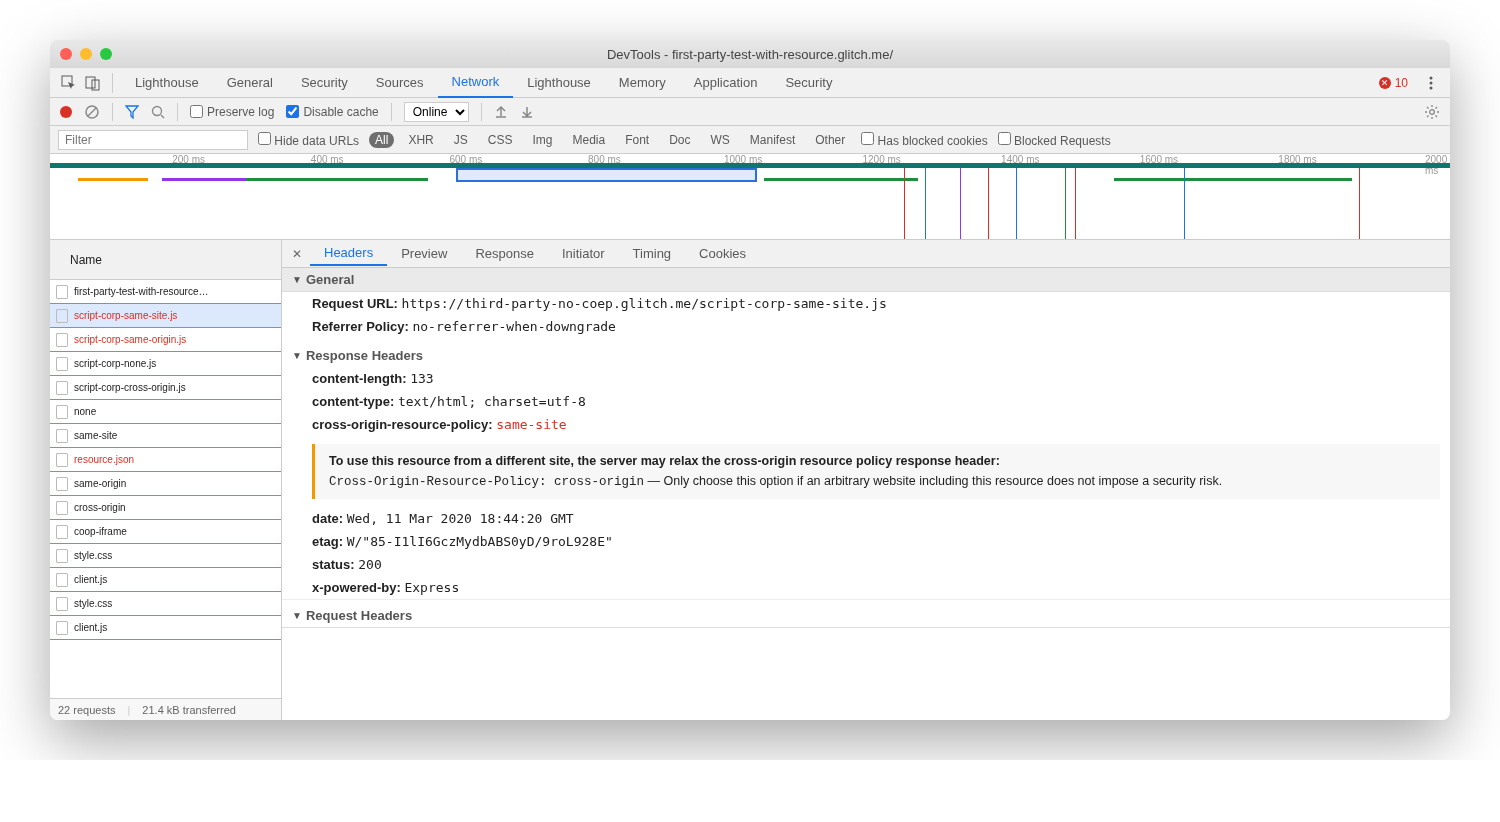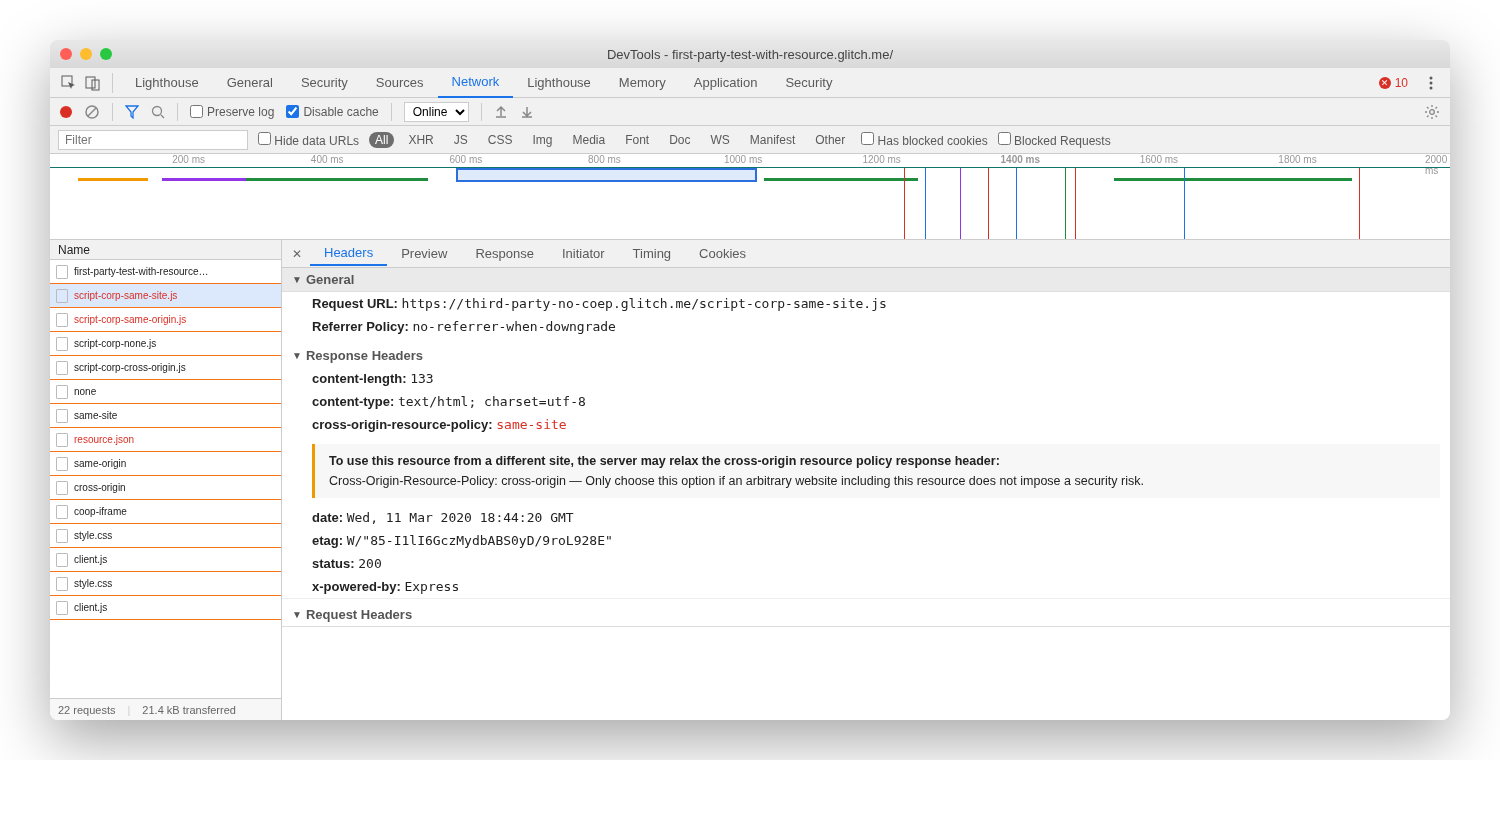--- a/index.html
+++ b/index.html
@@ -20,47 +20,47 @@
 .toolbar { height: 28px; background: #f1f1f1; border-bottom: 1px solid #ccc; display: flex; align-items: center; padding: 0 10px; gap: 12px; color: #5a5a5a; }
 .toolbar .rec { width: 12px; height: 12px; border-radius: 50%; background: #d93025; }
 .toolbar .sep { width: 1px; height: 18px; background: #ccc; }
 .toolbar label { display: flex; align-items: center; gap: 4px; font-size: 12px; }
 .toolbar select { font-size: 12px; border: 1px solid #ccc; background: #fff; padding: 1px 4px; }
 .filterbar { height: 28px; background: #f1f1f1; border-bottom: 1px solid #ccc; display: flex; align-items: center; padding: 0 8px; gap: 10px; font-size: 12px; color: #5a5a5a; }
 .filterbar input[type=text] { width: 190px; padding: 2px 6px; border: 1px solid #ccc; background: #fff; font-size: 12px; }
 .filterbar .chip { padding: 1px 6px; border-radius: 8px; cursor: pointer; }
 .filterbar .chip.active { background: #6e6e6e; color: #fff; }
 .timeline { height: 86px; background: #fff; border-bottom: 1px solid #ccc; position: relative; }
-.timeline .ticks { position: absolute; top: 0; left: 0; right: 0; height: 14px; border-bottom: 1px solid #0f766e; }
+.timeline .ticks { position: absolute; top: 0; left: 0; right: 0; height: 14px; border-bottom: 5px solid #0f766e; }
 .timeline .tick { position: absolute; top: 0; font-size: 10px; color: #999; transform: translateX(-50%); }
 .timeline .bars { position: absolute; top: 20px; left: 0; right: 0; height: 10px; }
 .timeline .seg { position: absolute; height: 3px; top: 4px; }
 .timeline .sel { position: absolute; top: 14px; height: 14px; border: 2px solid #2b6fde; background: rgba(43,111,222,0.15); }
 .timeline .vline { position: absolute; top: 14px; bottom: 0; width: 1px; }
 .main { flex: 1; display: flex; background: #fff; overflow: hidden; }
 .reqlist { width: 232px; border-right: 1px solid #ccc; display: flex; flex-direction: column; }
-.reqlist .hdr { height: 20px; display: flex; align-items: center; padding: 0 8px; font-size: 12px; background: #f1f1f1; border-bottom: 1px solid #ccc; }
+.reqlist .hdr { height: 40px; display: flex; align-items: center; padding: 0 20px; font-size: 12px; background: #f1f1f1; border-bottom: 1px solid #ccc; }
 .reqlist .items { flex: 1; overflow: auto; }
 .reqlist .item { height: 24px; display: flex; align-items: center; padding: 0 6px; gap: 6px; font-size: 10px; border-bottom: 1px solid #f97316; cursor: pointer; white-space: nowrap; overflow: hidden; text-overflow: ellipsis; }
 .reqlist .item.selected { background: #dce8fb; }
 .reqlist .item.error { color: #d93025; }
 .reqlist .item .fic { width: 12px; height: 14px; border: 1px solid #bbb; border-radius: 1px; flex-shrink: 0; }
 .reqlist .ftr { height: 22px; border-top: 1px solid #ccc; display: flex; align-items: center; gap: 12px; padding: 0 8px; font-size: 11px; color: #666; background:#f7f7f7; }
 .detail { flex: 1; display: flex; flex-direction: column; overflow: hidden; }
 .dtabs { height: 28px; background: #f1f1f1; border-bottom: 1px solid #ccc; display: flex; align-items: center; padding: 0 4px; gap: 2px; }
 .dtabs .close { width: 22px; text-align: center; cursor: pointer; color: #666; }
 .dtabs .dt { padding: 0 14px; height: 24px; display: flex; align-items: center; color: #5a5a5a; cursor: pointer; font-size: 13px; }
 .dtabs .dt.active { color: #1a73e8; border-bottom: 2px solid #1a73e8; }
 .pane { flex: 1; overflow: auto; font-size: 13px; }
 .section-hdr { background: #eaeaea; padding: 4px 10px; font-weight: bold; color: #555; display: flex; align-items: center; gap: 4px; border-bottom: 1px solid #ddd; }
 .section-hdr .tri { font-size: 10px; }
 .kv { padding: 4px 10px 4px 30px; }
 .kv .k { font-weight: bold; }
 .kv .v { font-family: Menlo, monospace; }
-.mono { font-family: Liberation Sans, sans-serif; }
+.mono { font-family: Liberation Mono, monospace; }
 .warnbox { margin: 8px 10px 8px 30px; background: #f7f7f7; border-left: 3px solid #f29900; padding: 10px 14px; font-size: 12.5px; }
 .warnbox .b { font-weight: bold; }
 .red { color: #d93025; }
 svg { display: block; }
 input[type=checkbox] { accent-color: #1a73e8; }
 </style>
 </head>
 <body>
 
 <div class="window">
@@ -185,21 +185,21 @@
   </div>
 
   <div class="timeline">
     <div class="ticks" id="ticks">
         <div class="tick" style="left: 9.90099%;">200 ms</div>
         <div class="tick" style="left: 19.802%;">400 ms</div>
         <div class="tick" style="left: 29.703%;">600 ms</div>
         <div class="tick" style="left: 39.604%;">800 ms</div>
         <div class="tick" style="left: 49.505%;">1000 ms</div>
         <div class="tick" style="left: 59.4059%;">1200 ms</div>
-        <div class="tick" style="left: 69.3069%; font-weight: bold;">1400 ms</div>
+        <div class="tick" style="left: 69.3069%;">1400 ms</div>
         <div class="tick" style="left: 79.2079%;">1600 ms</div>
         <div class="tick" style="left: 89.1089%;">1800 ms</div>
         <div class="tick" style="left: 99.0099%;">2000 ms</div>
       </div>
     <div class="sel" style="left:29%;width:21.5%"></div>
     <div class="bars">
       <div class="seg" style="left:2%;width:5%;background:#f29900"></div>
       <div class="seg" style="left:8%;width:6%;background:#9334e6"></div>
       <div class="seg" style="left:14%;width:13%;background:#1e8e3e"></div>
       <div class="seg" style="left:51%;width:11%;background:#1e8e3e"></div>

